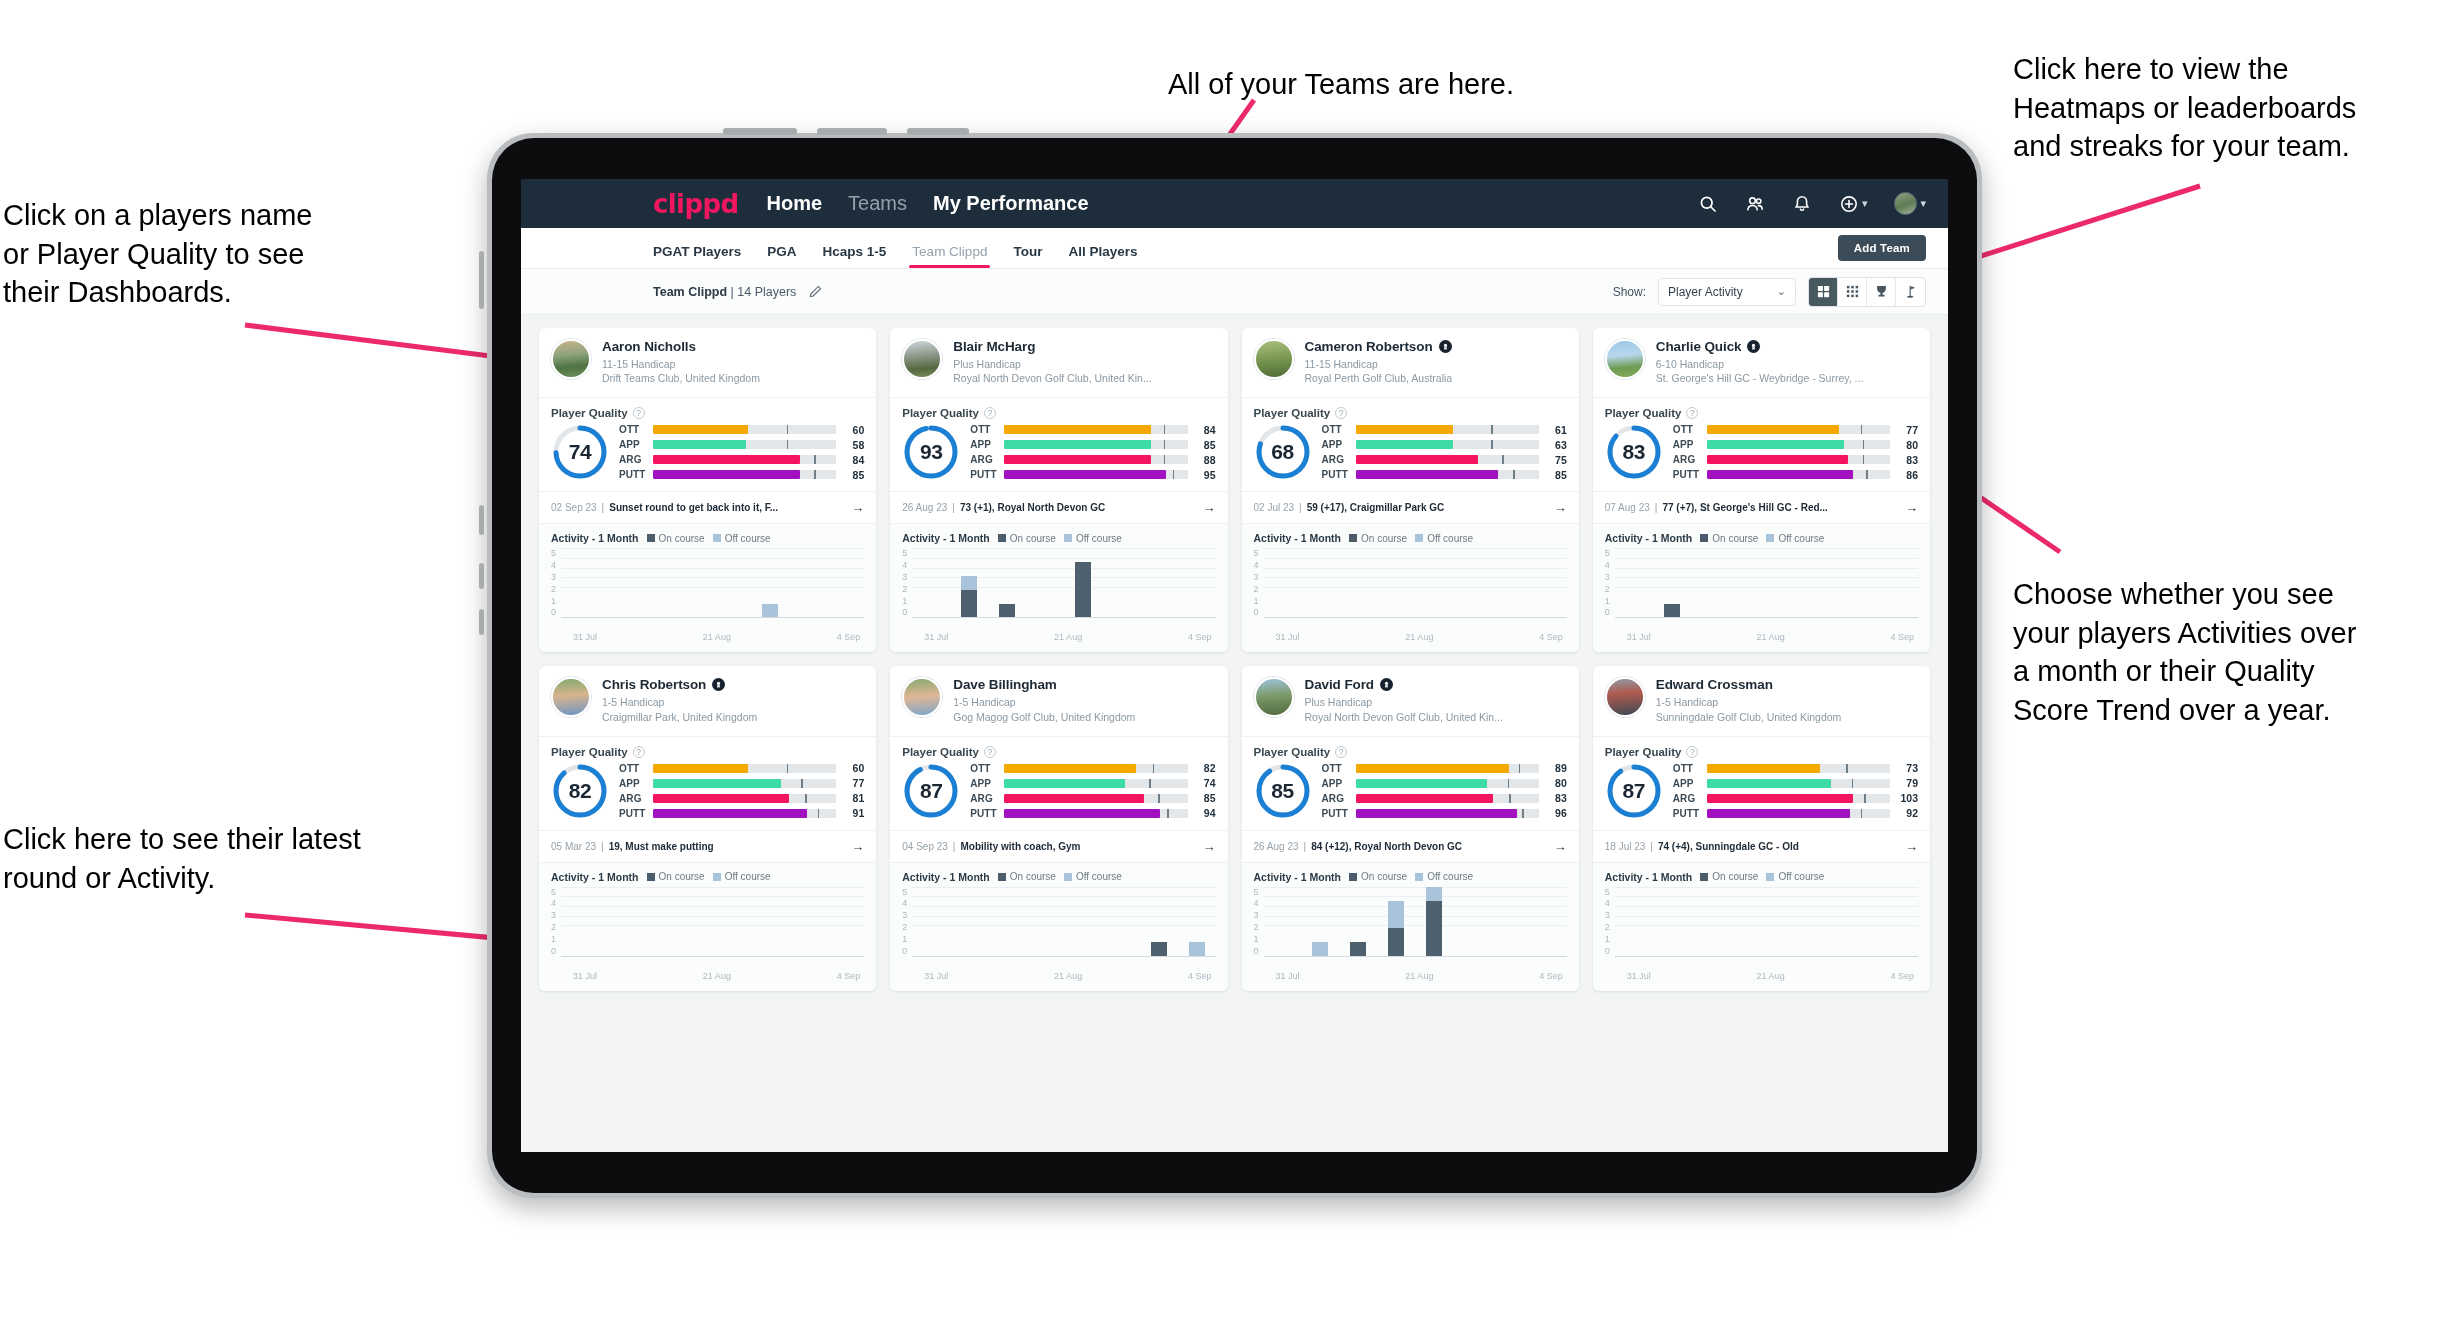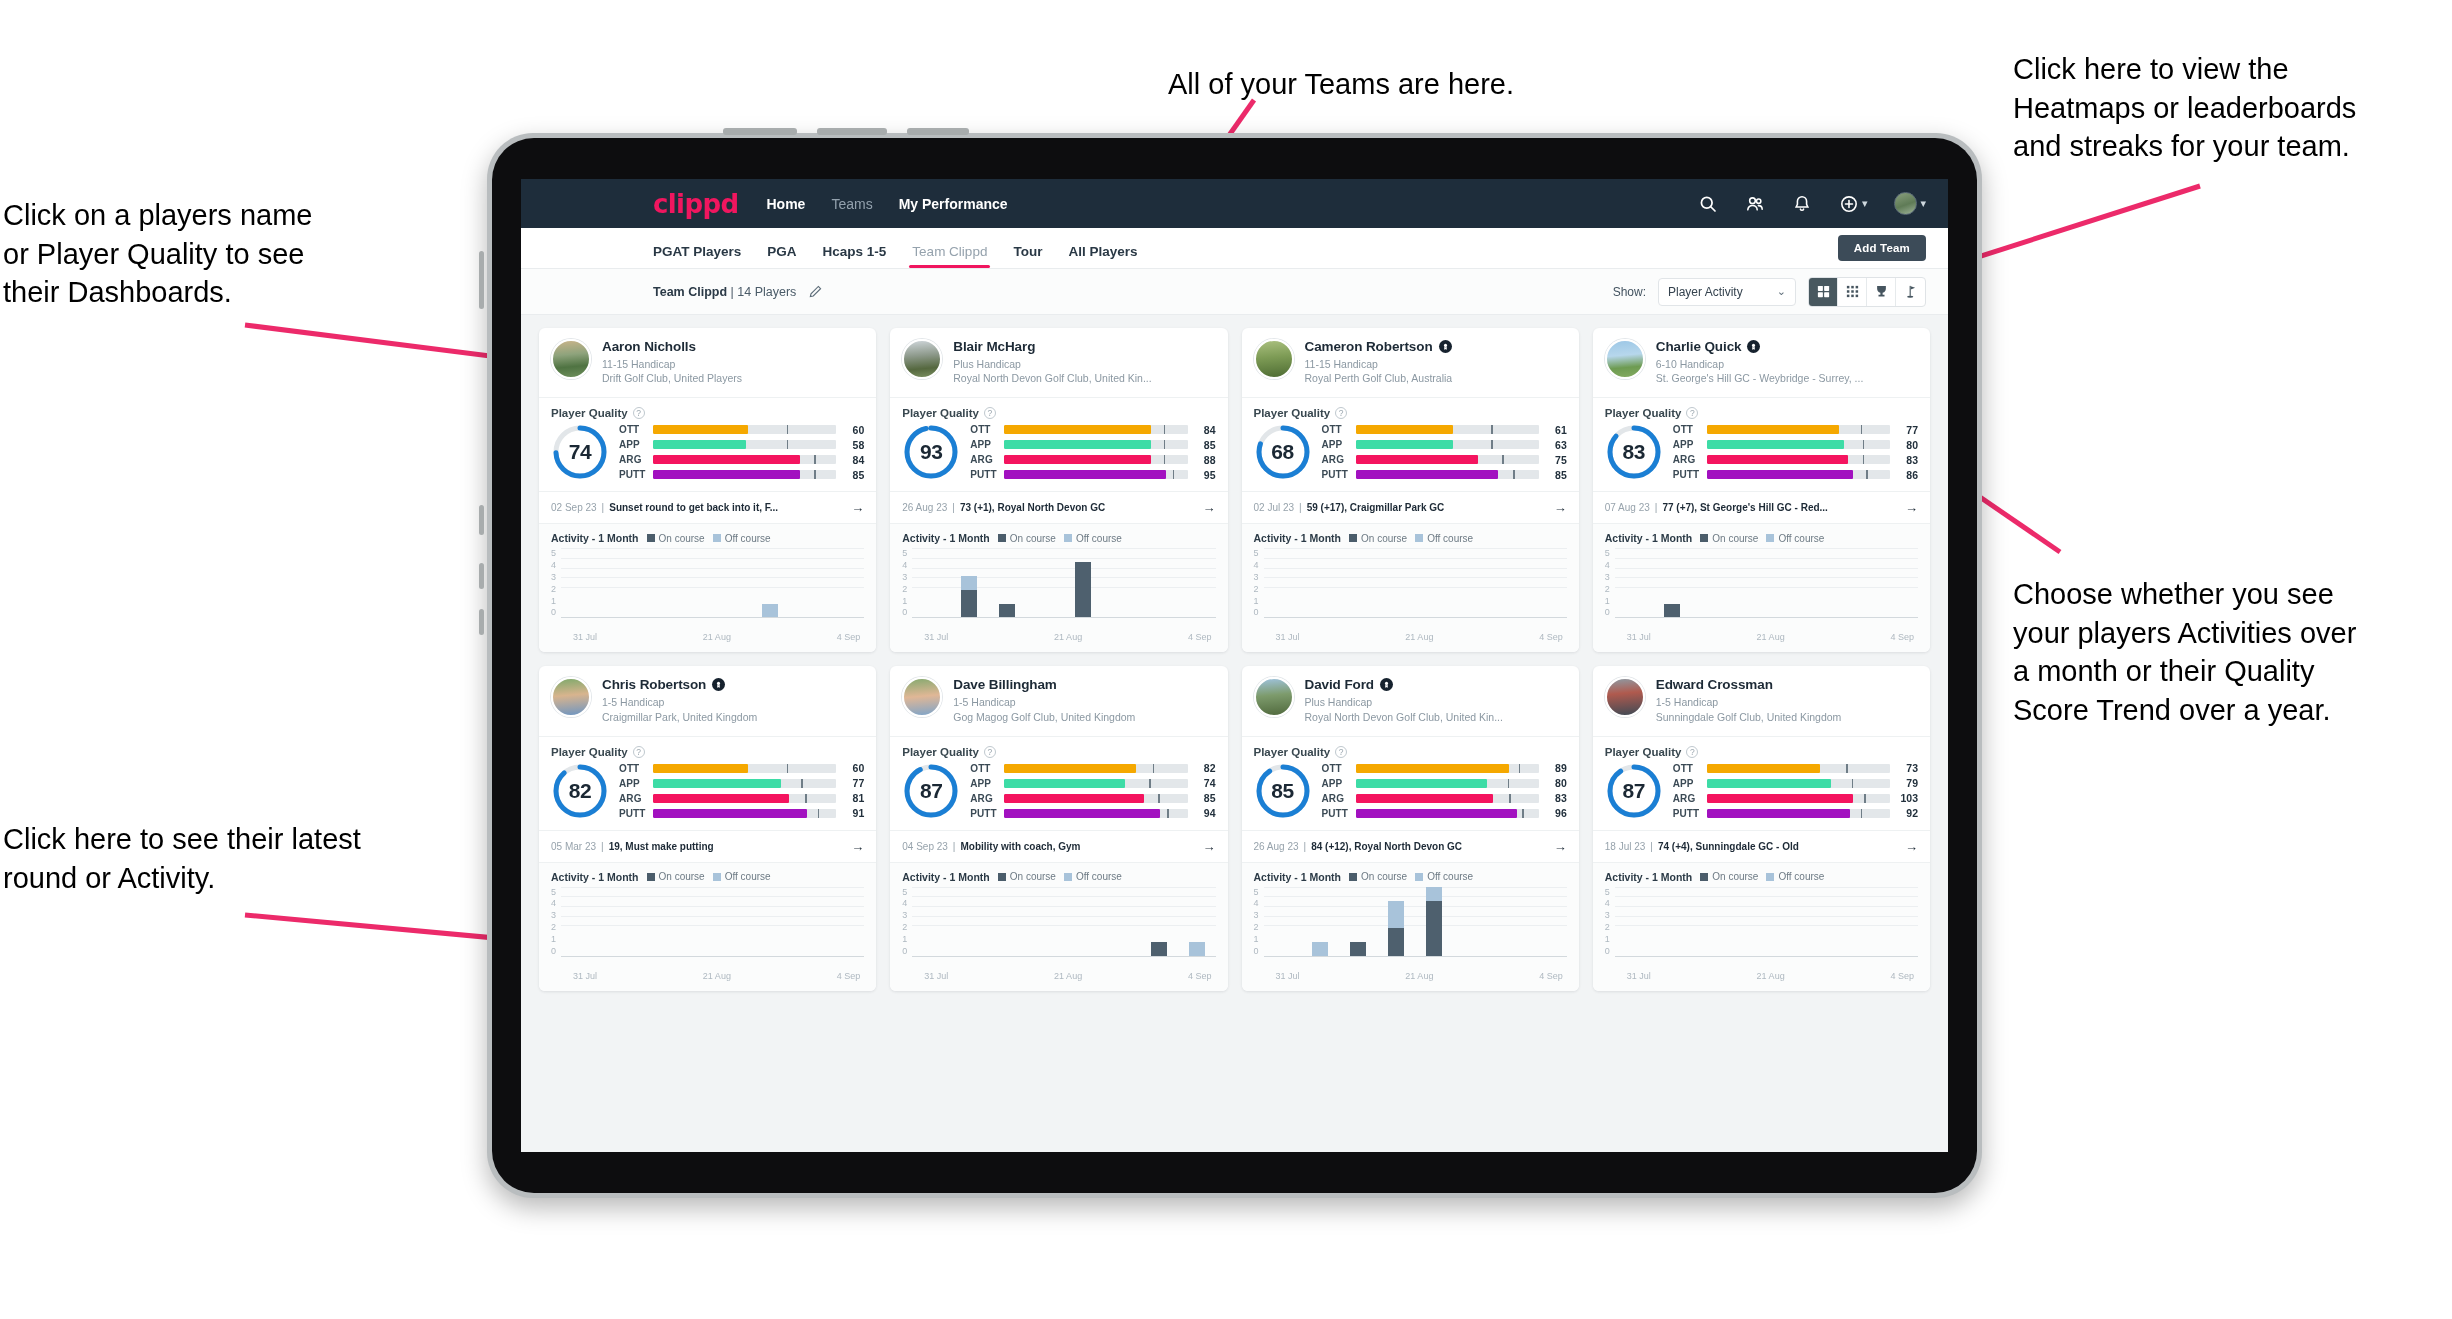--- a/index.html
+++ b/index.html
@@ -53,21 +53,21 @@
     height: 49px; background: #1e2d3b;
     display: flex; align-items: center;
     padding: 0 22px 0 132px;
   }
   .logo {
     color: #f0165f; font-size: 26px; font-weight: 700;
     letter-spacing: -.6px; margin-right: 28px;
     font-family: "DejaVu Sans", sans-serif;
   }
   .nav-links { display: flex; gap: 26px; align-items: center; }
-  .nav-link { color: #ffffff; font-size: 14px; font-weight: 600; }
+  .nav-link { color: #ffffff; font-size: 20px; font-weight: 600; }
   .nav-link.dim { color: #93a1ad; font-weight: 500; }
   .nav-right { margin-left: auto; display: flex; align-items: center; gap: 27px; }
   .nav-ico { width: 20px; height: 20px; color: #fff; display: flex; align-items: center; justify-content: center; }
   .nav-ico svg { width: 100%; height: 100%; }
   .nav-chev { color: #cfd8de; font-size: 11px; margin-left: 3px; }
   .avatar-sm {
     width: 23px; height: 23px; border-radius: 50%;
     background: linear-gradient(160deg,#8aa07e 0%, #5f7b56 55%, #9fb49a 100%);
     border: 1px solid #5d6d79;
   }
@@ -364,21 +364,21 @@
         <div class="board">
           <div class="grid" id="grid">
               <div class="card">
                 <div class="card-head">
                   <div class="av a0"></div>
                   <div style="min-width:0;flex:1">
                     <div class="pname">
                       <span class="pname-t">Aaron Nicholls</span>
                     </div>
                     <div class="psub">11-15 Handicap</div>
-                    <div class="psub2">Drift Golf Club, United Players</div>
+                    <div class="psub2">Drift Teams Club, United Kingdom</div>
                   </div>
                 </div>
                 <div class="card-sec">
                   <div class="pq-head">
                     <span class="pq-t">Player Quality</span>
                     <span class="q-ico">?</span>
                   </div>
                   <div class="pq-body">
                     <div class="ring"><svg viewBox="0 0 58 58">
                         <circle cx="29" cy="29" r="24" fill="none" stroke="#e2e6e9" stroke-width="5"></circle>

